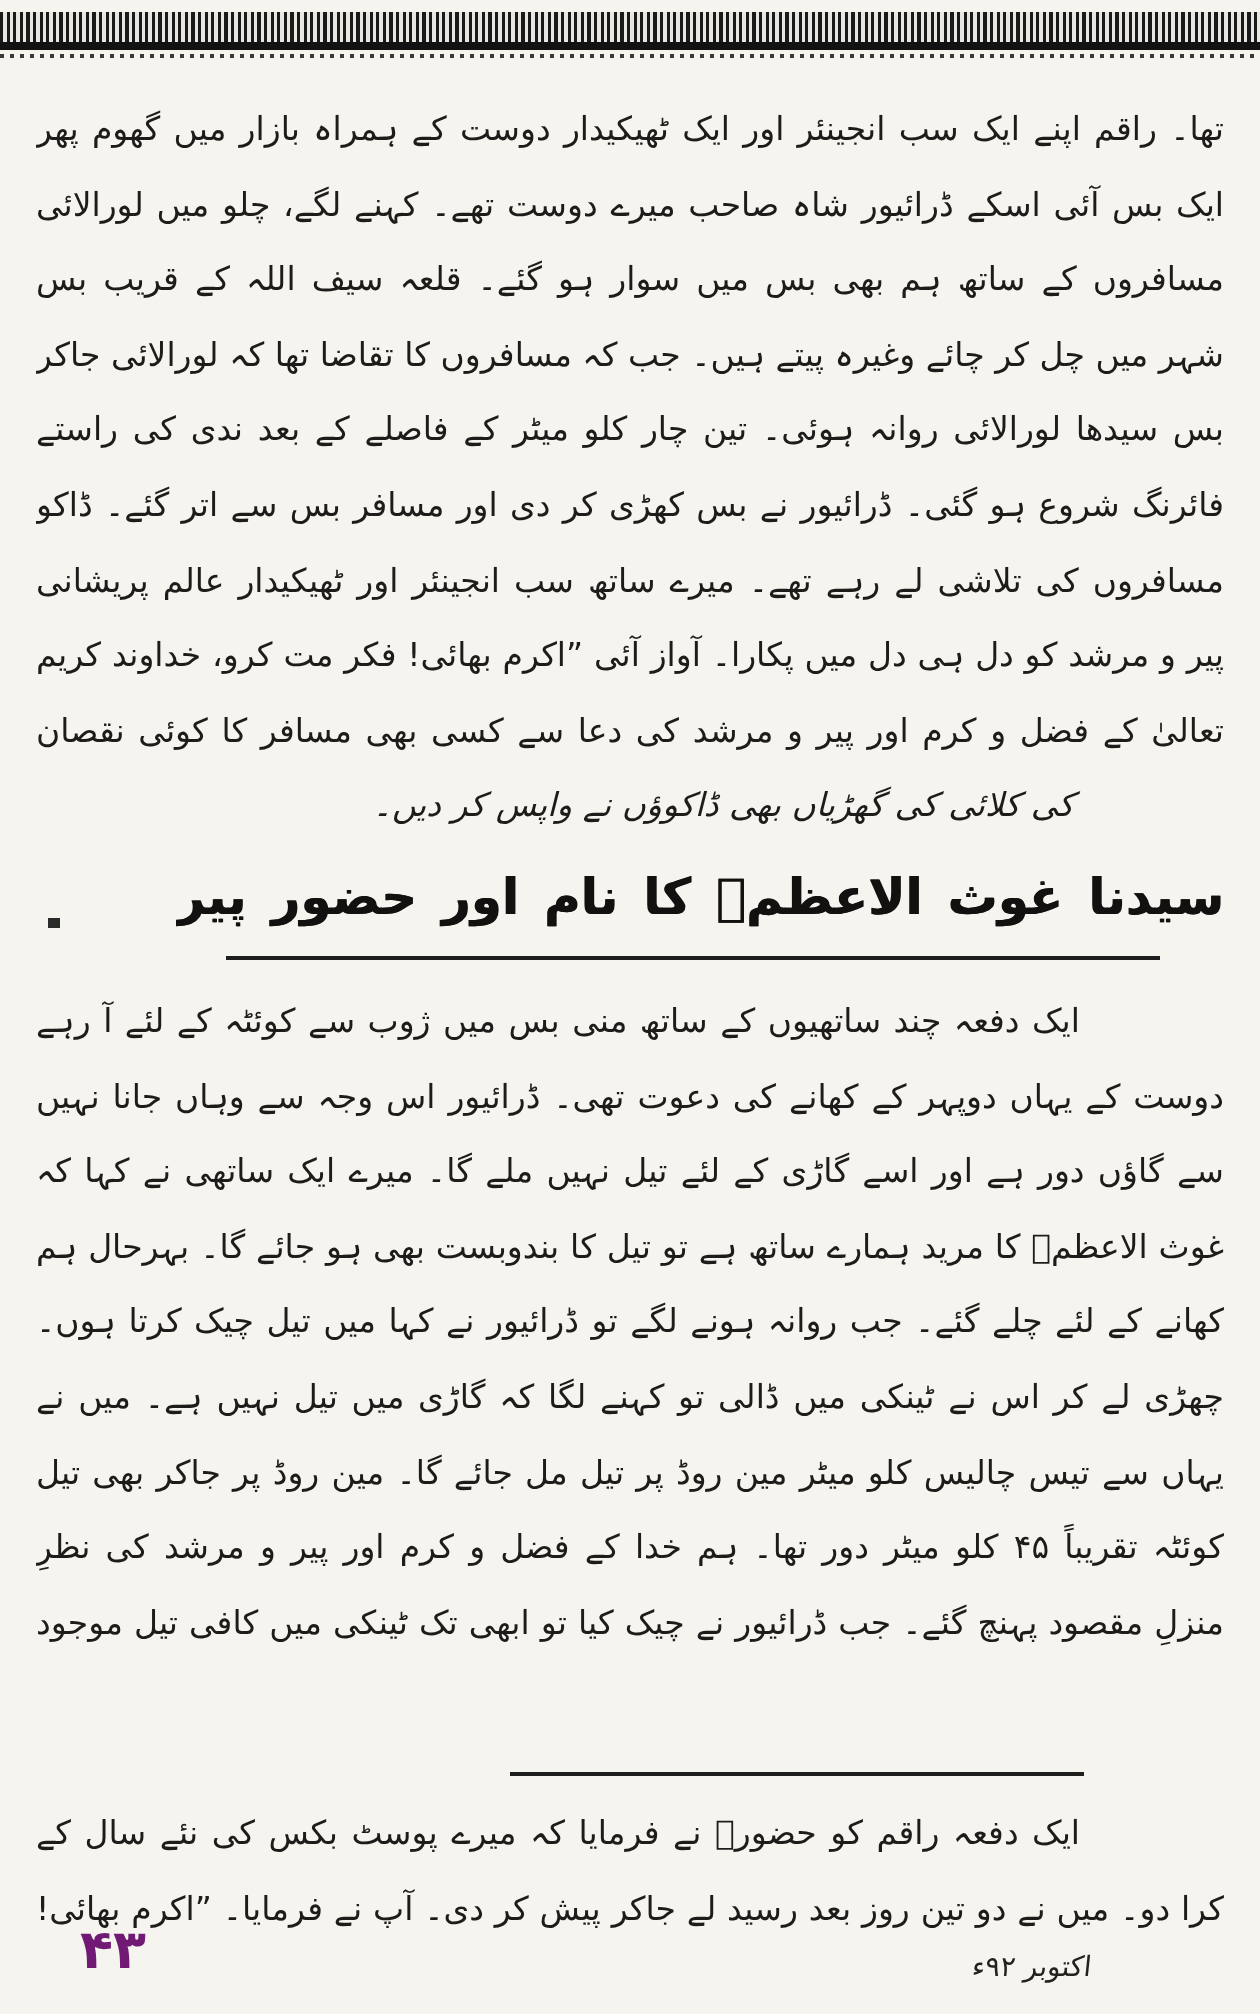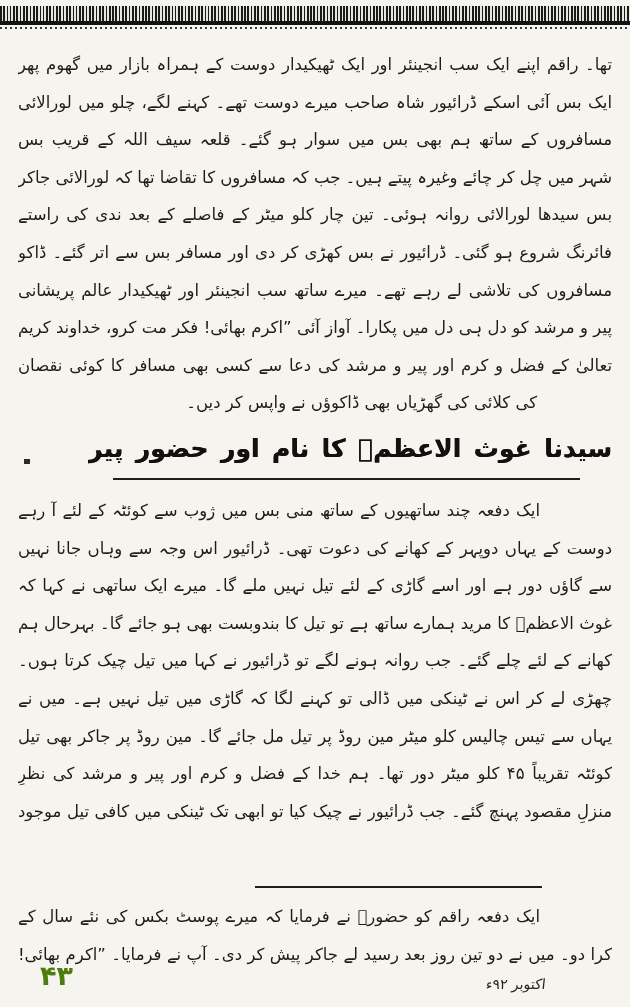--- a/index.html
+++ b/index.html
@@ -50,20 +50,21 @@
     letter-spacing: 0.2px;
   }
   .para1 { top: 46px; }
   .para2 { top: 492px; }
   .para3 { top: 898px; }
   .indent-first { padding-right: 72px; }
   .short-last {
     text-align: center;
     text-align-last: right;
     padding-right: 75px;
+    font-style: italic;
   }
   .heading {
     position: absolute;
     direction: rtl;
     font-weight: bold;
     color: #121110;
     text-shadow: 0.4px 0 0 #121110;
     overflow: hidden;
   }
   .h1 {
@@ -100,21 +101,21 @@
     height: 2px;
     background: #1e1e1e;
   }
   .footer-page-number {
     position: absolute;
     left: 40px;
     top: 960px;
     font-size: 27px;
     font-weight: bold;
     direction: rtl;
-    color: #4d7c0f;
+    color: #701a75;
   }
   .footer-date {
     position: absolute;
     left: 486px;
     top: 976px;
     font-size: 14px;
     direction: rtl;
     transform: skewX(-6deg);
     color: #232220;
   }

